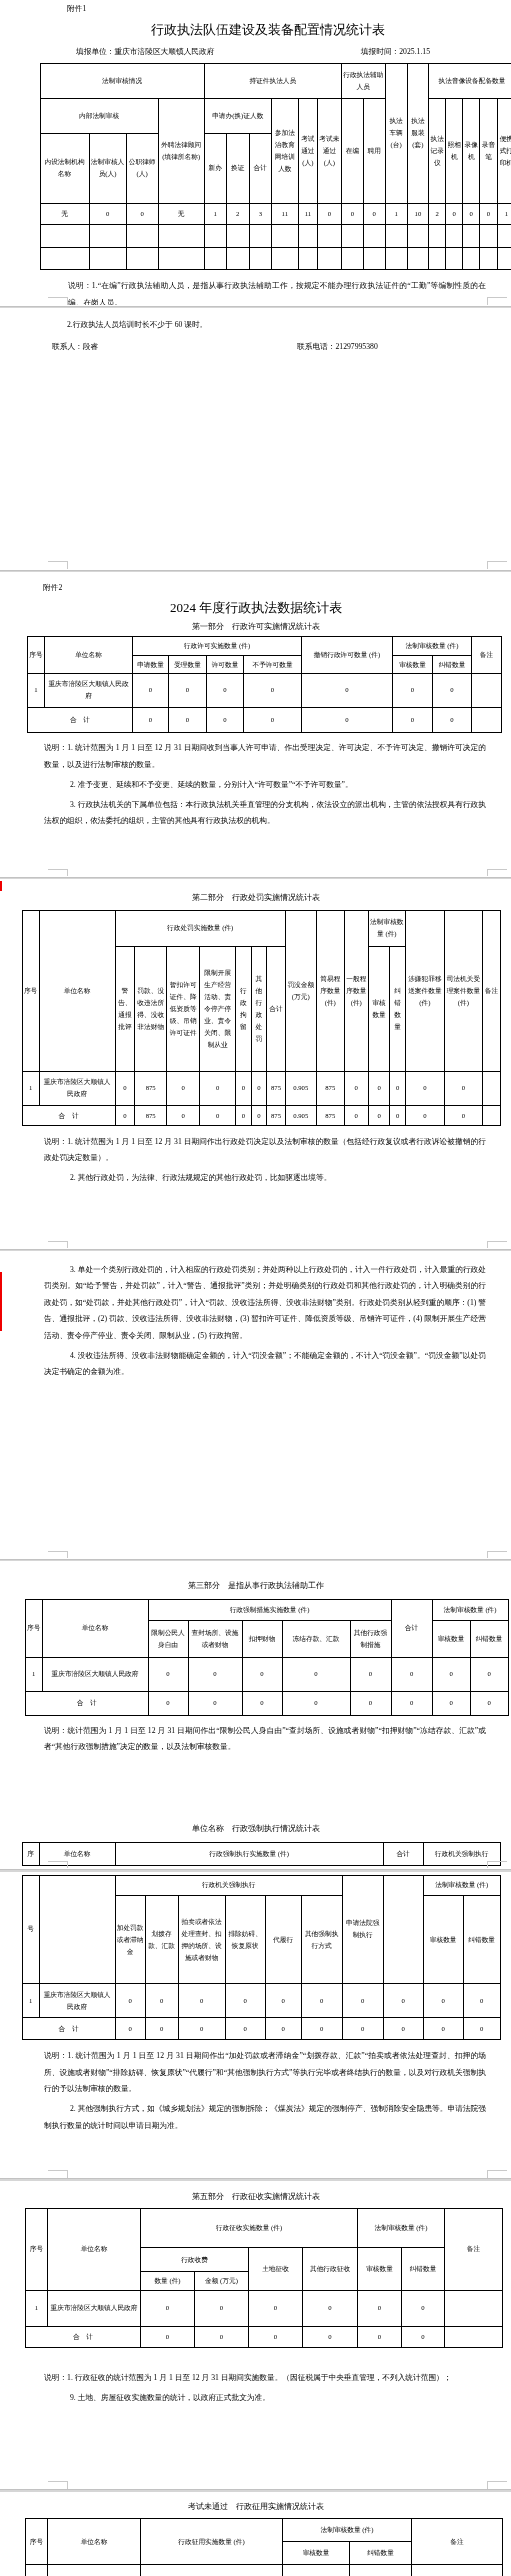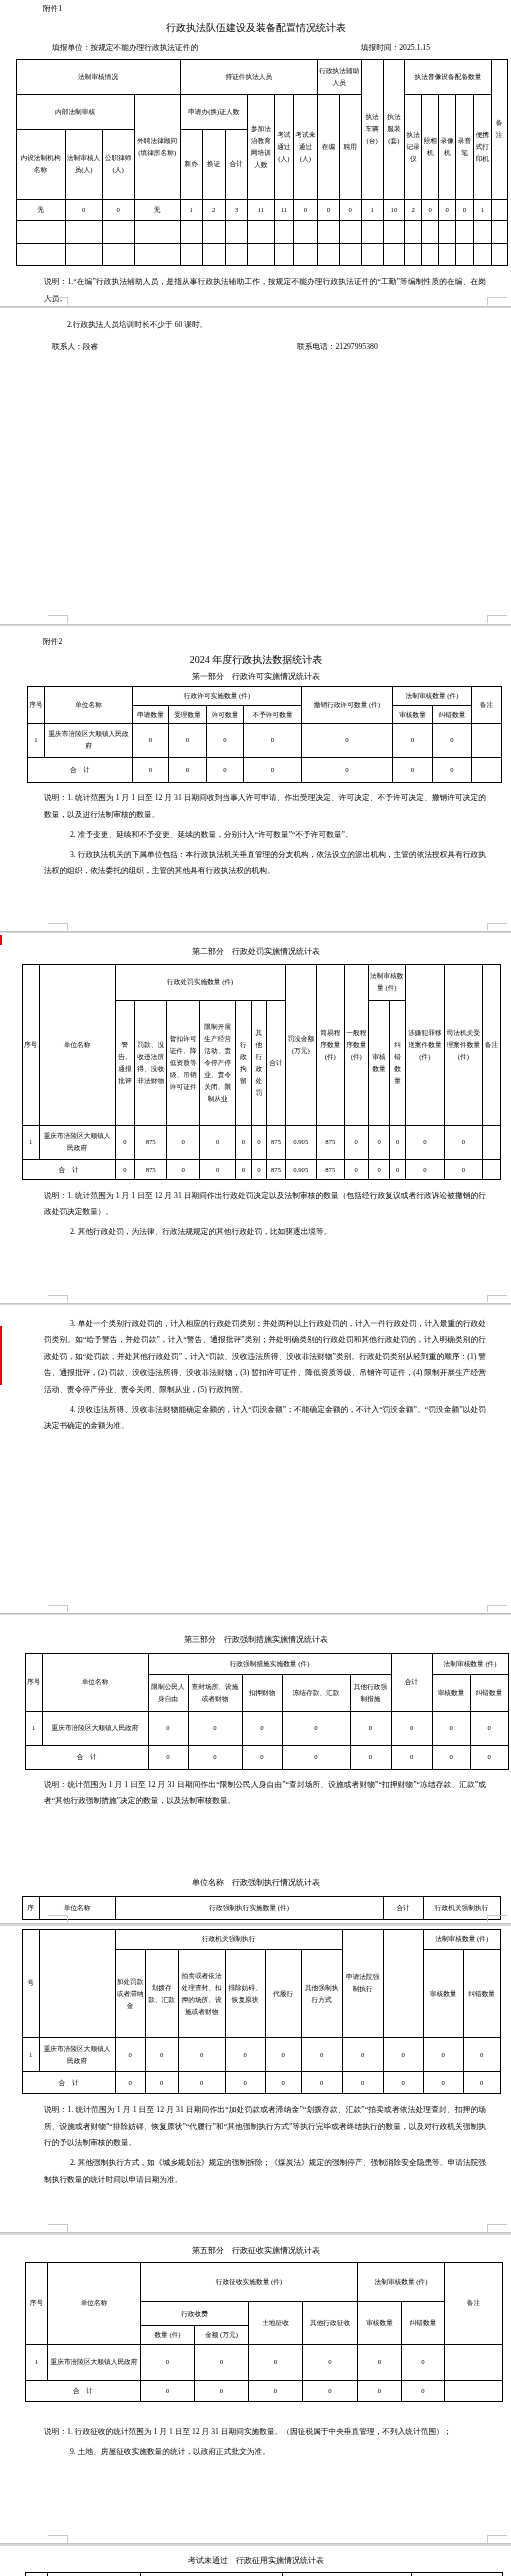--- a/index.html
+++ b/index.html
@@ -1,19 +1,19 @@
 <!DOCTYPE html>
 <html style="font-size:8.2px"><head>
 <meta charset="utf-8">
 <style>
   html,body{margin:0;padding:0;background:#fff;}
   .doc{width:512px;background:#fff;color:#000;font-family:"Liberation Serif","DejaVu Serif",serif;}
   .page{position:relative;overflow:hidden;background:#fff;}
   .att{font-size:7.7px;margin-left:43px;}
-  .title{text-align:center;font-size:10px;}
+  .title{text-align:center;font-size:13px;}
   .subtitle{text-align:center;font-size:8px;}
   .meta{display:flex;justify-content:space-between;padding:0 82px 0 52px;font-size:7.7px;}
   .tbl{border:1px solid #000;border-collapse:collapse;table-layout:fixed;font-size:6.7px;}
   .tbl td{border:0.5px solid #000;text-align:center;vertical-align:middle;padding:0.5px 1px;line-height:1.8;word-break:break-all;overflow:hidden;}
   .note{font-size:7.7px;line-height:16.5px;margin:0 26px 3.6px 44px;text-align:justify;}
   .ind{text-indent:26px;}
   .contact{position:relative;height:16.5px;font-size:7.7px;margin-top:8.2px;}
   .contact .nm{position:absolute;left:52px;}
   .contact .ph{position:absolute;left:297px;}
   .pbreak{position:relative;height:3.1px;background:#fff;}
@@ -32,25 +32,25 @@
   .tp4b{margin:2.1px 0 0 21.6px;width:479px;}
   .tp5{margin:6.2px 0 0 25px;width:477px;}
   .tp6{margin:6.2px 0 0 25px;width:477px;}
   .vtop{vertical-align:top;}
 </style>
 </head>
 <body>
 
 <div class="doc">
 
-  <section class="page" style="height:305px;padding-top:4.1px;box-sizing:border-box;">
+  <section class="page" style="height:305px;padding-top:4.1px;box-sizing:border-box;padding-left:24px;">
     <div class="att">附件1</div>
     <div class="title" style="margin-top:7.2px;">行政执法队伍建设及装备配置情况统计表</div>
     <div class="meta" style="margin-top:8.2px;">
-      <span>填报单位：按规定不能办理行政执法证件的</span>
+      <span>填报单位：重庆市涪陵区大顺镇人民政府</span>
       <span>填报时间：2025.1.15</span>
     </div>
     <table class="tbl ta">
       <colgroup>
           <col style="width:49px">
           <col style="width:37px">
           <col style="width:32px">
           <col style="width:46px">
           <col style="width:22px">
           <col style="width:23px">
@@ -174,21 +174,21 @@
   </section>
 
   <div class="pbreak">
       <i class="pm pm-tl"></i>
       <i class="pm pm-tr"></i>
       <div class="pbar"></div>
       <i class="pm pm-bl"></i>
       <i class="pm pm-br"></i>
     </div>
 
-  <section class="page" style="height:315px;padding-top:9.3px;box-sizing:border-box;">
+  <section class="page" style="height:261px;padding-top:9.3px;box-sizing:border-box;">
     <div class="note" style="text-indent:23px;">2.行政执法人员培训时长不少于 60 课时。</div>
     <div class="contact">
       <span class="nm">联系人：段睿</span>
       <span class="ph">联系电话：21297995380</span>
     </div>
   </section>
 
   <div class="pbreak">
       <i class="pm pm-tl"></i>
       <i class="pm pm-tr"></i>
@@ -375,21 +375,21 @@
 
   <div class="pbreak">
       <i class="pm pm-tl"></i>
       <i class="pm pm-tr"></i>
       <div class="pbar"></div>
       <i class="pm pm-bl"></i>
       <i class="pm pm-br"></i>
     </div>
 
   <section class="page" style="height:307px;padding-top:18.5px;box-sizing:border-box;">
-    <div class="subtitle">第三部分　行政强制措施实施情况统计表</div>
+    <div class="subtitle">第三部分　是指从事行政执法辅助工作</div>
     <table class="tbl tp3">
       <colgroup>
           <col style="width:16.5px">
           <col style="width:106px">
           <col style="width:40px">
           <col style="width:54px">
           <col style="width:40px">
           <col style="width:68px">
           <col style="width:41px">
           <col style="width:41px">

